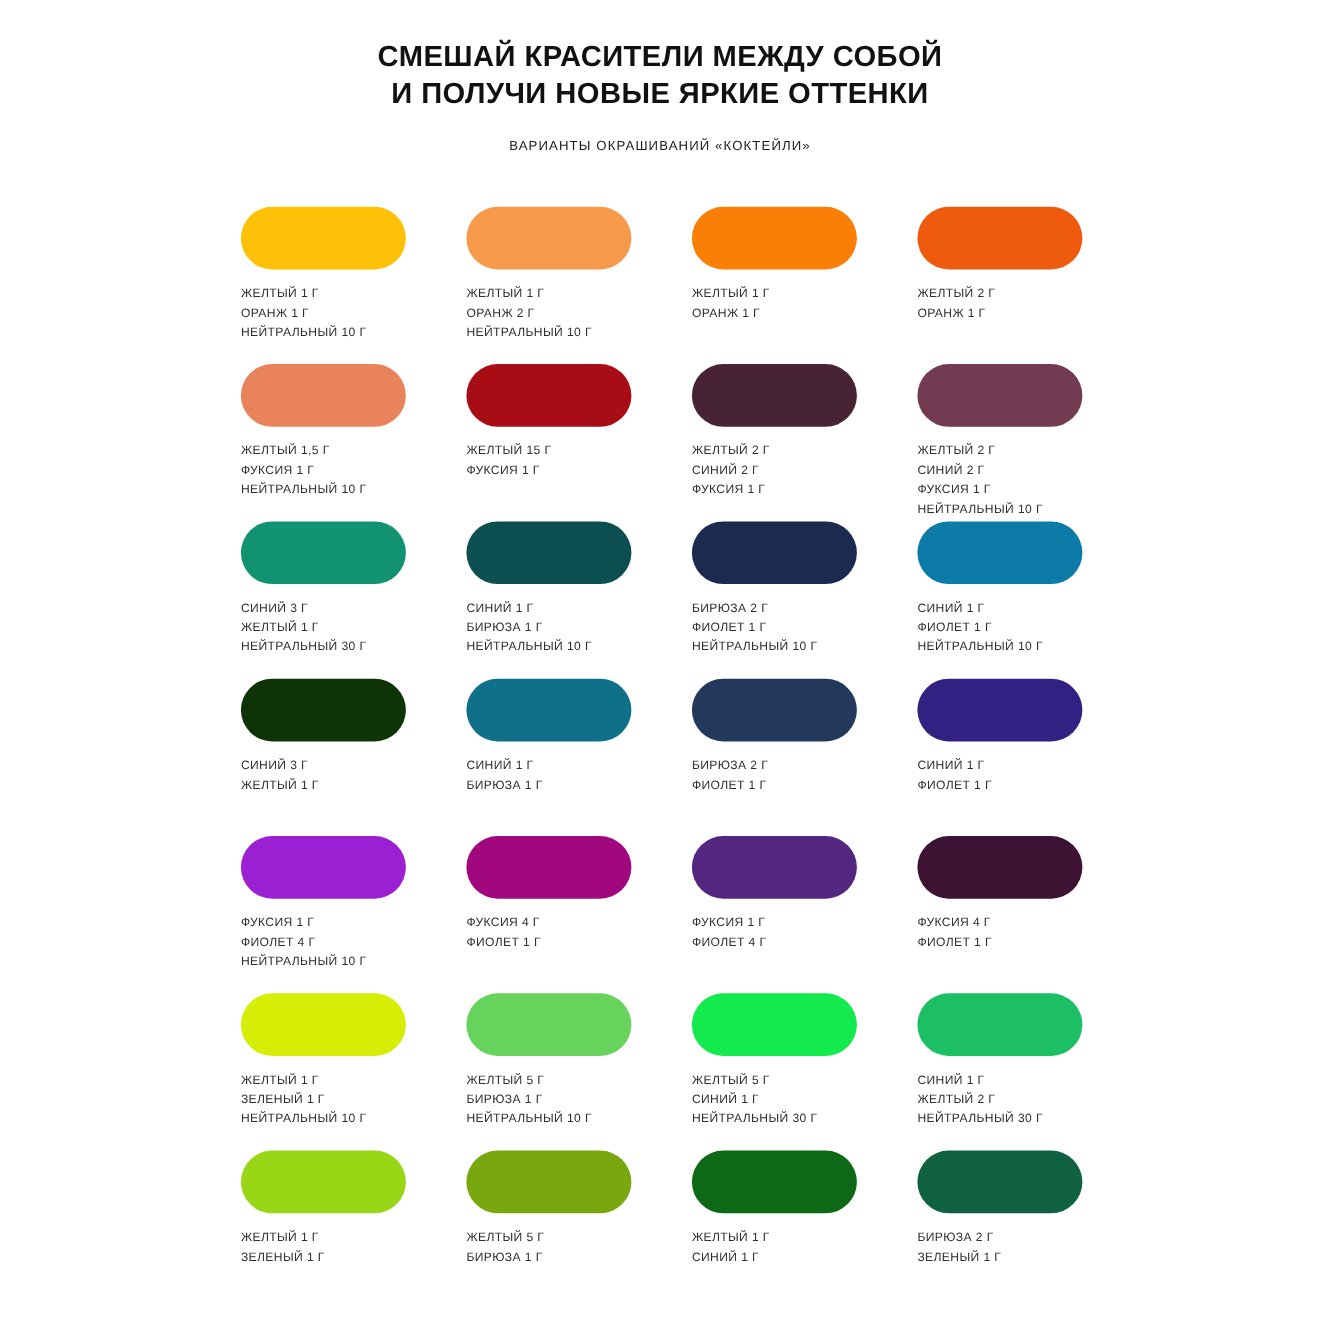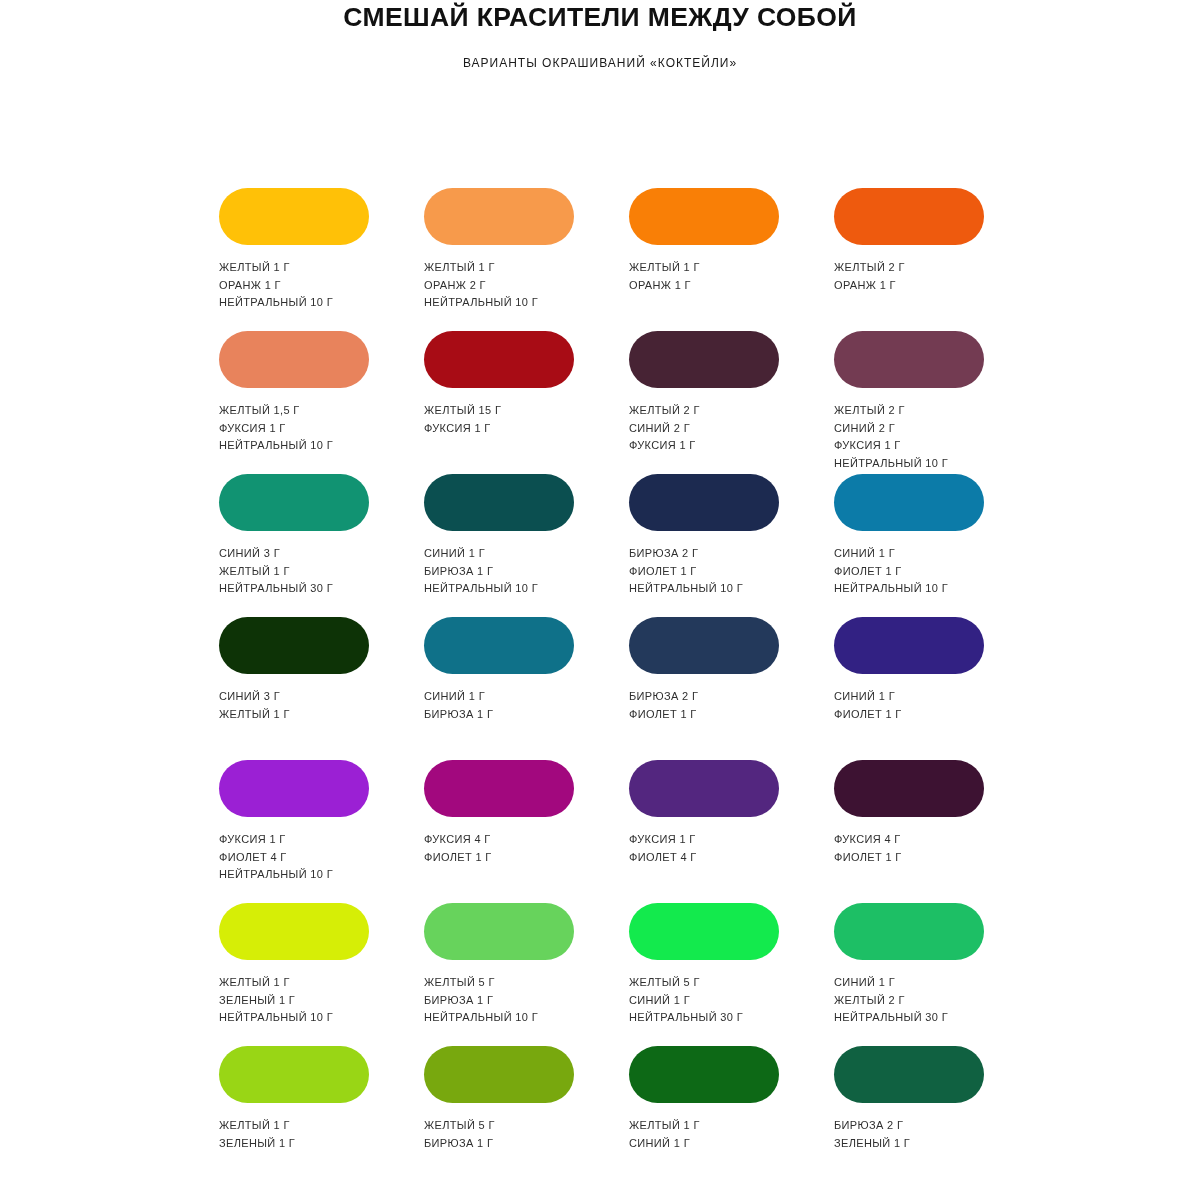--- a/index.html
+++ b/index.html
@@ -18,20 +18,21 @@
 
   .page {
     position: relative;
     width: 1200px;
     height: 1200px;
     box-sizing: border-box;
   }
 
   
   .header {
+    padding-top: 34px;
     text-align: center;
   }
   .title {
     font-size: 26.5px;
     font-weight: bold;
     letter-spacing: 0.4px;
     line-height: 1.30;
     color: #111111;
     text-transform: uppercase;
     margin: 0 auto;
@@ -87,20 +88,21 @@
   }
 </style>
 </head>
 <body>
 
 <div class="page">
 
   <div class="header">
     <h1 class="title">
       <span class="title-line">СМЕШАЙ КРАСИТЕЛИ МЕЖДУ СОБОЙ</span>
+      <span class="title-line">И ПОЛУЧИ НОВЫЕ ЯРКИЕ ОТТЕНКИ</span>
     </h1>
     <div class="subtitle">ВАРИАНТЫ ОКРАШИВАНИЙ «КОКТЕЙЛИ»</div>
   </div>
 
   <div class="grid">
       <div class="cell">
         <div class="swatch" style="background: rgb(255, 193, 7);"></div>
         <div class="recipe">
           <span class="recipe-line">ЖЕЛТЫЙ 1 Г</span>
           <span class="recipe-line">ОРАНЖ 1 Г</span>

